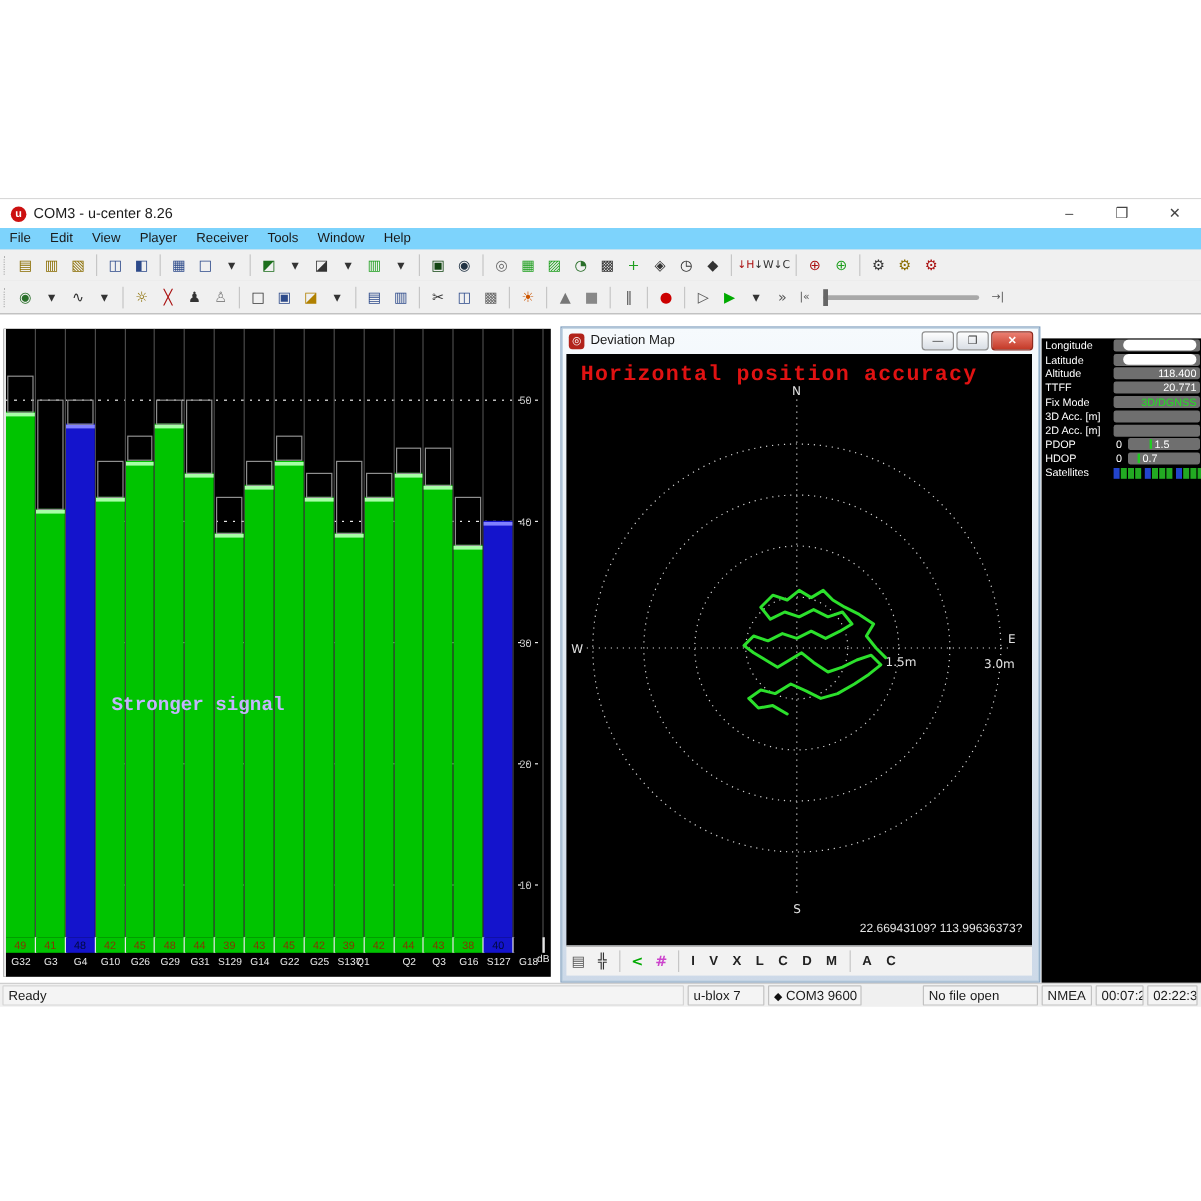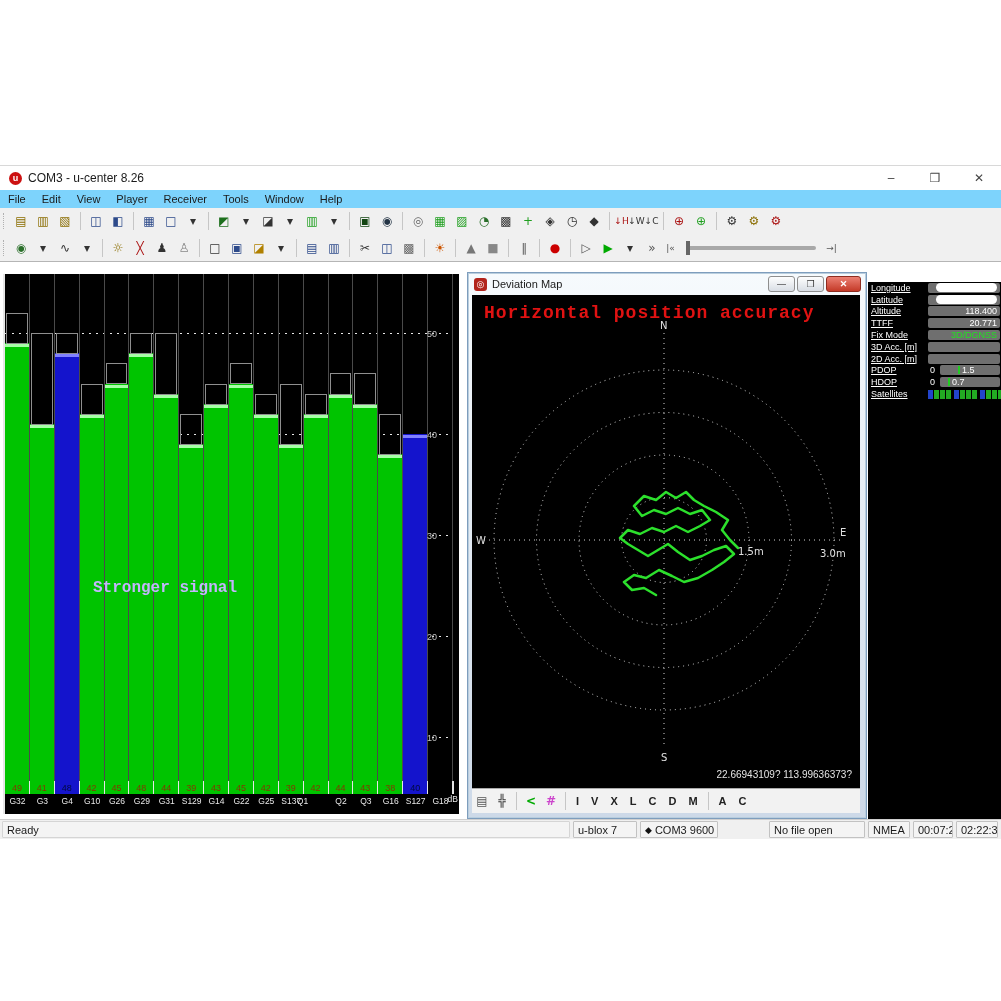--- a/index.html
+++ b/index.html
@@ -26,21 +26,21 @@
   .grip{width:3px;height:16px;border-left:1px dotted #b0b0b0;margin:0 3px;}
   .slider{position:relative;width:130px;height:4px;background:#a8a8a8;border-radius:2px;margin:0 8px;}
   .slider .thumb{position:absolute;left:0;top:-5px;width:4px;height:14px;background:#666;}
   
   .mdi{position:absolute;left:0;top:95px;width:100%;height:558px;background:#ffffff;border-top:1px solid #b5b5b5;}
   
   .chartwin{position:absolute;left:3px;top:12px;width:454px;height:540px;background:#000;border-left:2px solid #e6e6e6;}
   .plot{position:absolute;left:0;top:0;width:454px;height:507px;overflow:hidden;}
   .gridline{position:absolute;left:0;width:448px;height:1px;z-index:1;
             background:repeating-linear-gradient(90deg,#e8e8e8 0 2px,transparent 2px 7px);}
-  .gridlabel{position:absolute;right:10px;width:22px;text-align:left;font-size:9px;color:#c4c4c4;z-index:4;}
+  .gridlabel{position:absolute;right:10px;width:22px;text-align:center;font-size:9px;color:#c4c4c4;z-index:4;}
   .col{position:absolute;top:0;height:507px;border-right:1px solid #4a4a4a;z-index:2;}
   .fill{position:absolute;left:0;width:100%;z-index:2;}
   .cap{position:absolute;left:0;width:100%;height:3px;z-index:3;}
   .hollow{position:absolute;left:1px;right:1px;border:1px solid #8f8f8f;background:transparent;z-index:2;}
   .valrow{position:absolute;left:0;top:507px;height:13px;z-index:3;display:flex;align-items:center;justify-content:center;
           font-size:9px;font-weight:normal;color:#823800;border-right:2px solid #e5e5e5;}
   .lblrow{position:absolute;left:0;top:520px;height:14px;display:flex;align-items:center;justify-content:center;
           font-size:8.5px;color:#e8e8e8;}
   .dbunit{position:absolute;right:1px;top:520px;font-size:8.5px;color:#e8e8e8;}
   .annot1{position:absolute;left:88px;top:305px;font-family:"Liberation Mono",monospace;font-weight:bold;
@@ -61,21 +61,21 @@
           font-size:18px;color:#e01212;letter-spacing:1px;}
   .coords{position:absolute;right:8px;bottom:8px;font-size:10px;color:#e4e4e4;}
   .devtools{position:absolute;left:4px;top:515px;width:388px;height:24px;background:#f2f2f2;border-top:1px solid #aaa;
             display:flex;align-items:center;}
   .devtools .tbi{width:18px;font-size:12px;}
   .romans{display:flex;align-items:center;}
   .romans span{font-size:11px;font-weight:bold;color:#222;padding:0 6px;}
   
   .datapanel{position:absolute;left:868px;top:20px;width:133px;height:538px;background:#000;overflow:hidden;}
   .drow{position:relative;height:11.8px;display:flex;align-items:center;}
-  .dlabel{font-size:9px;color:#fff;padding-left:3px;width:57px;flex:none;text-decoration:underline;}
+  .dlabel{font-size:9px;color:#fff;padding-left:3px;width:57px;flex:none;}
   .dcell{height:10px;background:#6f6f6f;border-radius:2px;flex:1;margin-right:1px;position:relative;overflow:hidden;}
   .dval{position:absolute;right:3px;top:0;font-size:9px;color:#fff;line-height:10px;}
   .dval.green{color:#22e022;}
   .dzero{font-size:9px;color:#fff;width:10px;text-align:left;flex:none;padding-left:2px;}
   .scrib{position:absolute;left:8px;top:0px;right:3px;height:9px;background:#fff;border-radius:5px;}
   .tick{position:absolute;top:1px;width:2px;height:8px;background:#22cc22;}
   .tickval{position:absolute;top:0;font-size:9px;color:#fff;line-height:10px;}
   .segs{display:flex;align-items:center;height:9px;}
   .seg{width:5px;height:9px;margin-right:1px;}
   

